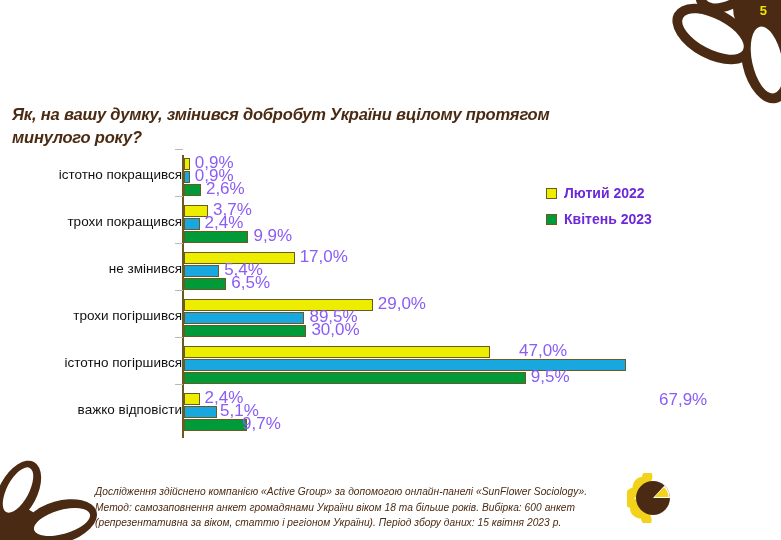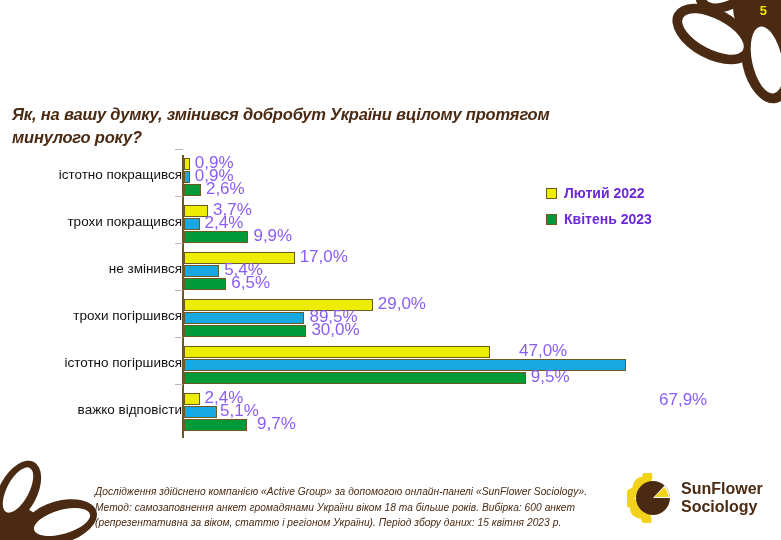--- a/index.html
+++ b/index.html
@@ -169,21 +169,21 @@
         <div class="bar-val" style="left: 659px; top: 208px; margin-top: 36px;">67,9%</div>
         <div class="bar s2" style="left: 184px; top: 222px; width: 341.775px; position: absolute;"></div>
         <div class="bar-val" style="left: 530.775px; top: 221px;">9,5%</div>
         <div class="tick" style="top: 234px;"></div>
         <div class="cat-label" style="top: 253px;">важко відповісти</div>
         <div class="bar s0" style="left: 184px; top: 243px; width: 15.624px; position: absolute;"></div>
         <div class="bar-val" style="left: 204.624px; top: 242px;">2,4%</div>
         <div class="bar s1" style="left: 184px; top: 256px; width: 33.201px; position: absolute;"></div>
         <div class="bar-val" style="left: 220px; top: 255px;">5,1%</div>
         <div class="bar s2" style="left: 184px; top: 269px; width: 63.147px; position: absolute;"></div>
-        <div class="bar-val" style="left: 257px; top: 268px; text-align: right;">9,7%</div>
+        <div class="bar-val" style="left: 242px; top: 268px; text-align: right;">9,7%</div>
       </div>
   </div>
 
   <div class="legend" id="legend">
       <div class="legend-row">
         <span class="legend-swatch s0"></span>
         <span class="legend-label">Лютий 2022</span>
       </div>
       <div class="legend-row">
         <span class="legend-swatch s2"></span>
@@ -200,19 +200,15 @@
         <ellipse cx="6" cy="20" rx="8" ry="5.2" transform="rotate(-24 6 20)"></ellipse>
         <ellipse cx="5" cy="30" rx="8" ry="5.2" transform="rotate(12 5 30)"></ellipse>
         <ellipse cx="10" cy="39" rx="8" ry="5.2" transform="rotate(42 10 39)"></ellipse>
         <ellipse cx="19" cy="45" rx="8" ry="5.2" transform="rotate(70 19 45)"></ellipse>
         <ellipse cx="20" cy="5" rx="8" ry="5.2" transform="rotate(-78 20 5)"></ellipse>
       </g>
       <circle cx="26" cy="25" r="17" fill="#4A2A12"></circle>
       <path d="M26 25 L43 25 A17 17 0 0 0 37.5 12.5 Z" fill="#ffffff"></path>
       <path d="M27.5 24 L41.5 24 A14 14 0 0 0 37 14.2 Z" fill="#F2D21A"></path>
     </svg>
-    <div class="logo-text">
-      <div>SunFlower</div>
-      <div>Sociology</div>
-    </div>
   </div>
 
 </div>
 
 </body></html>

